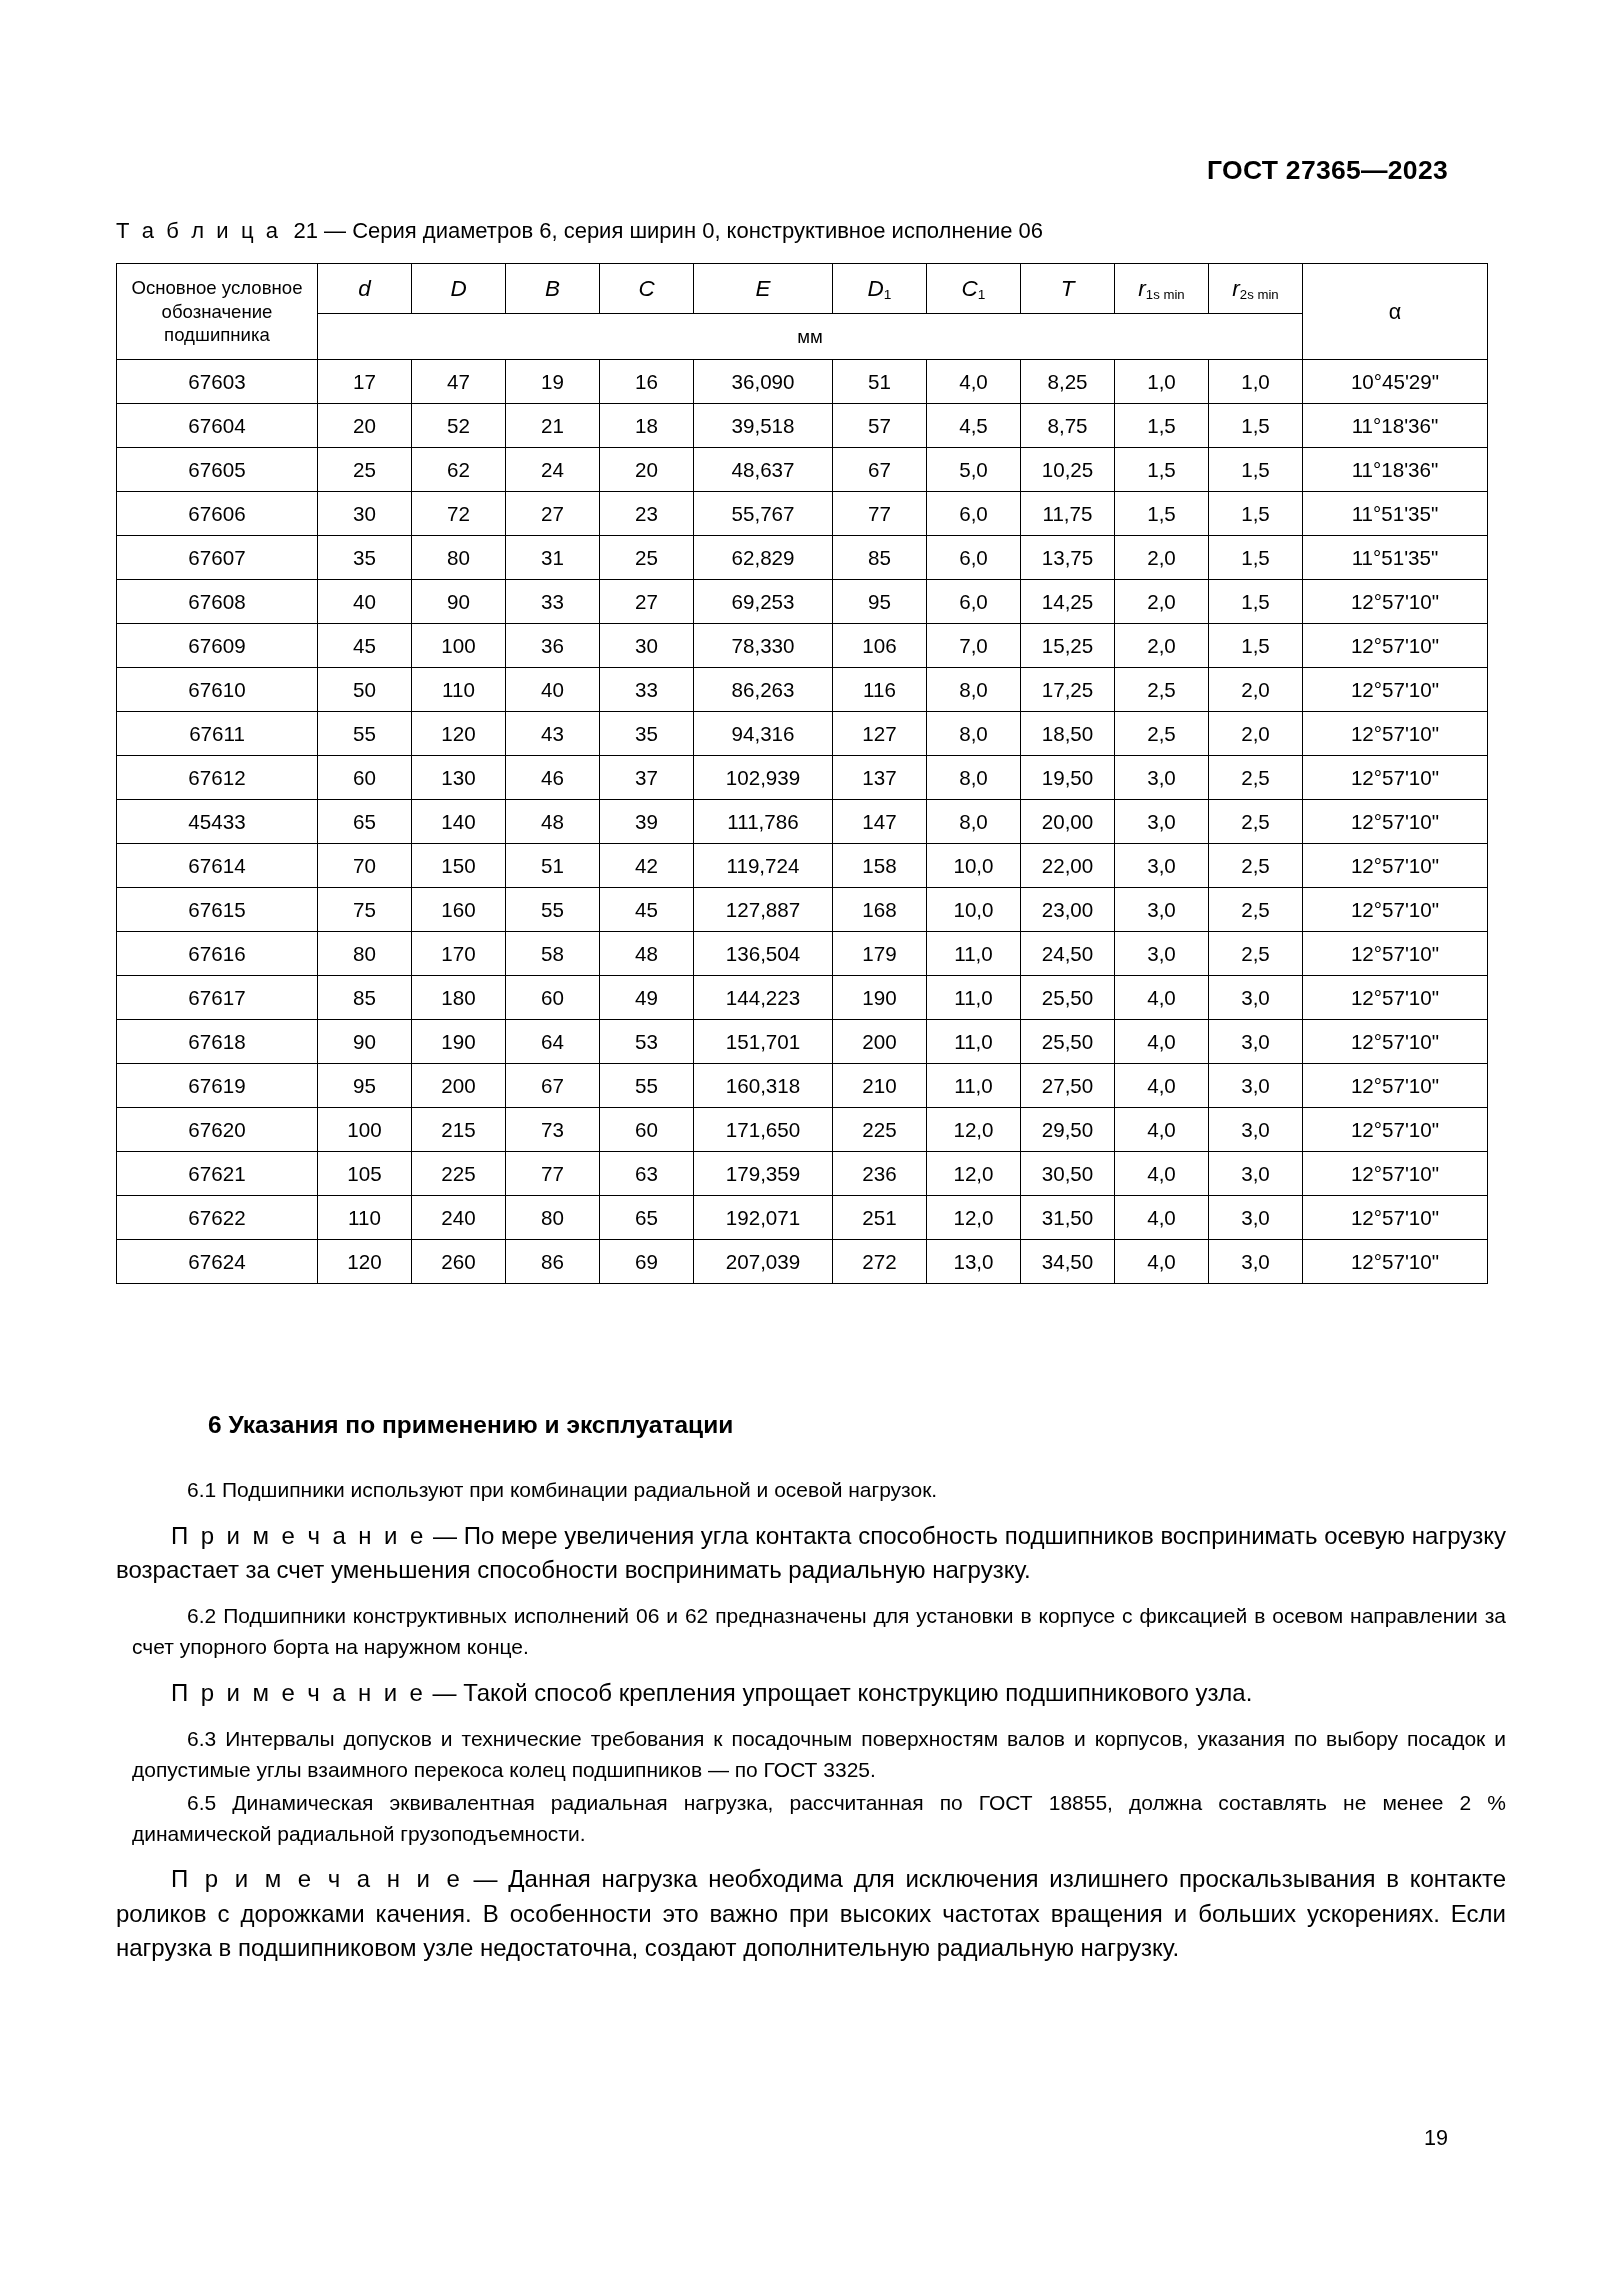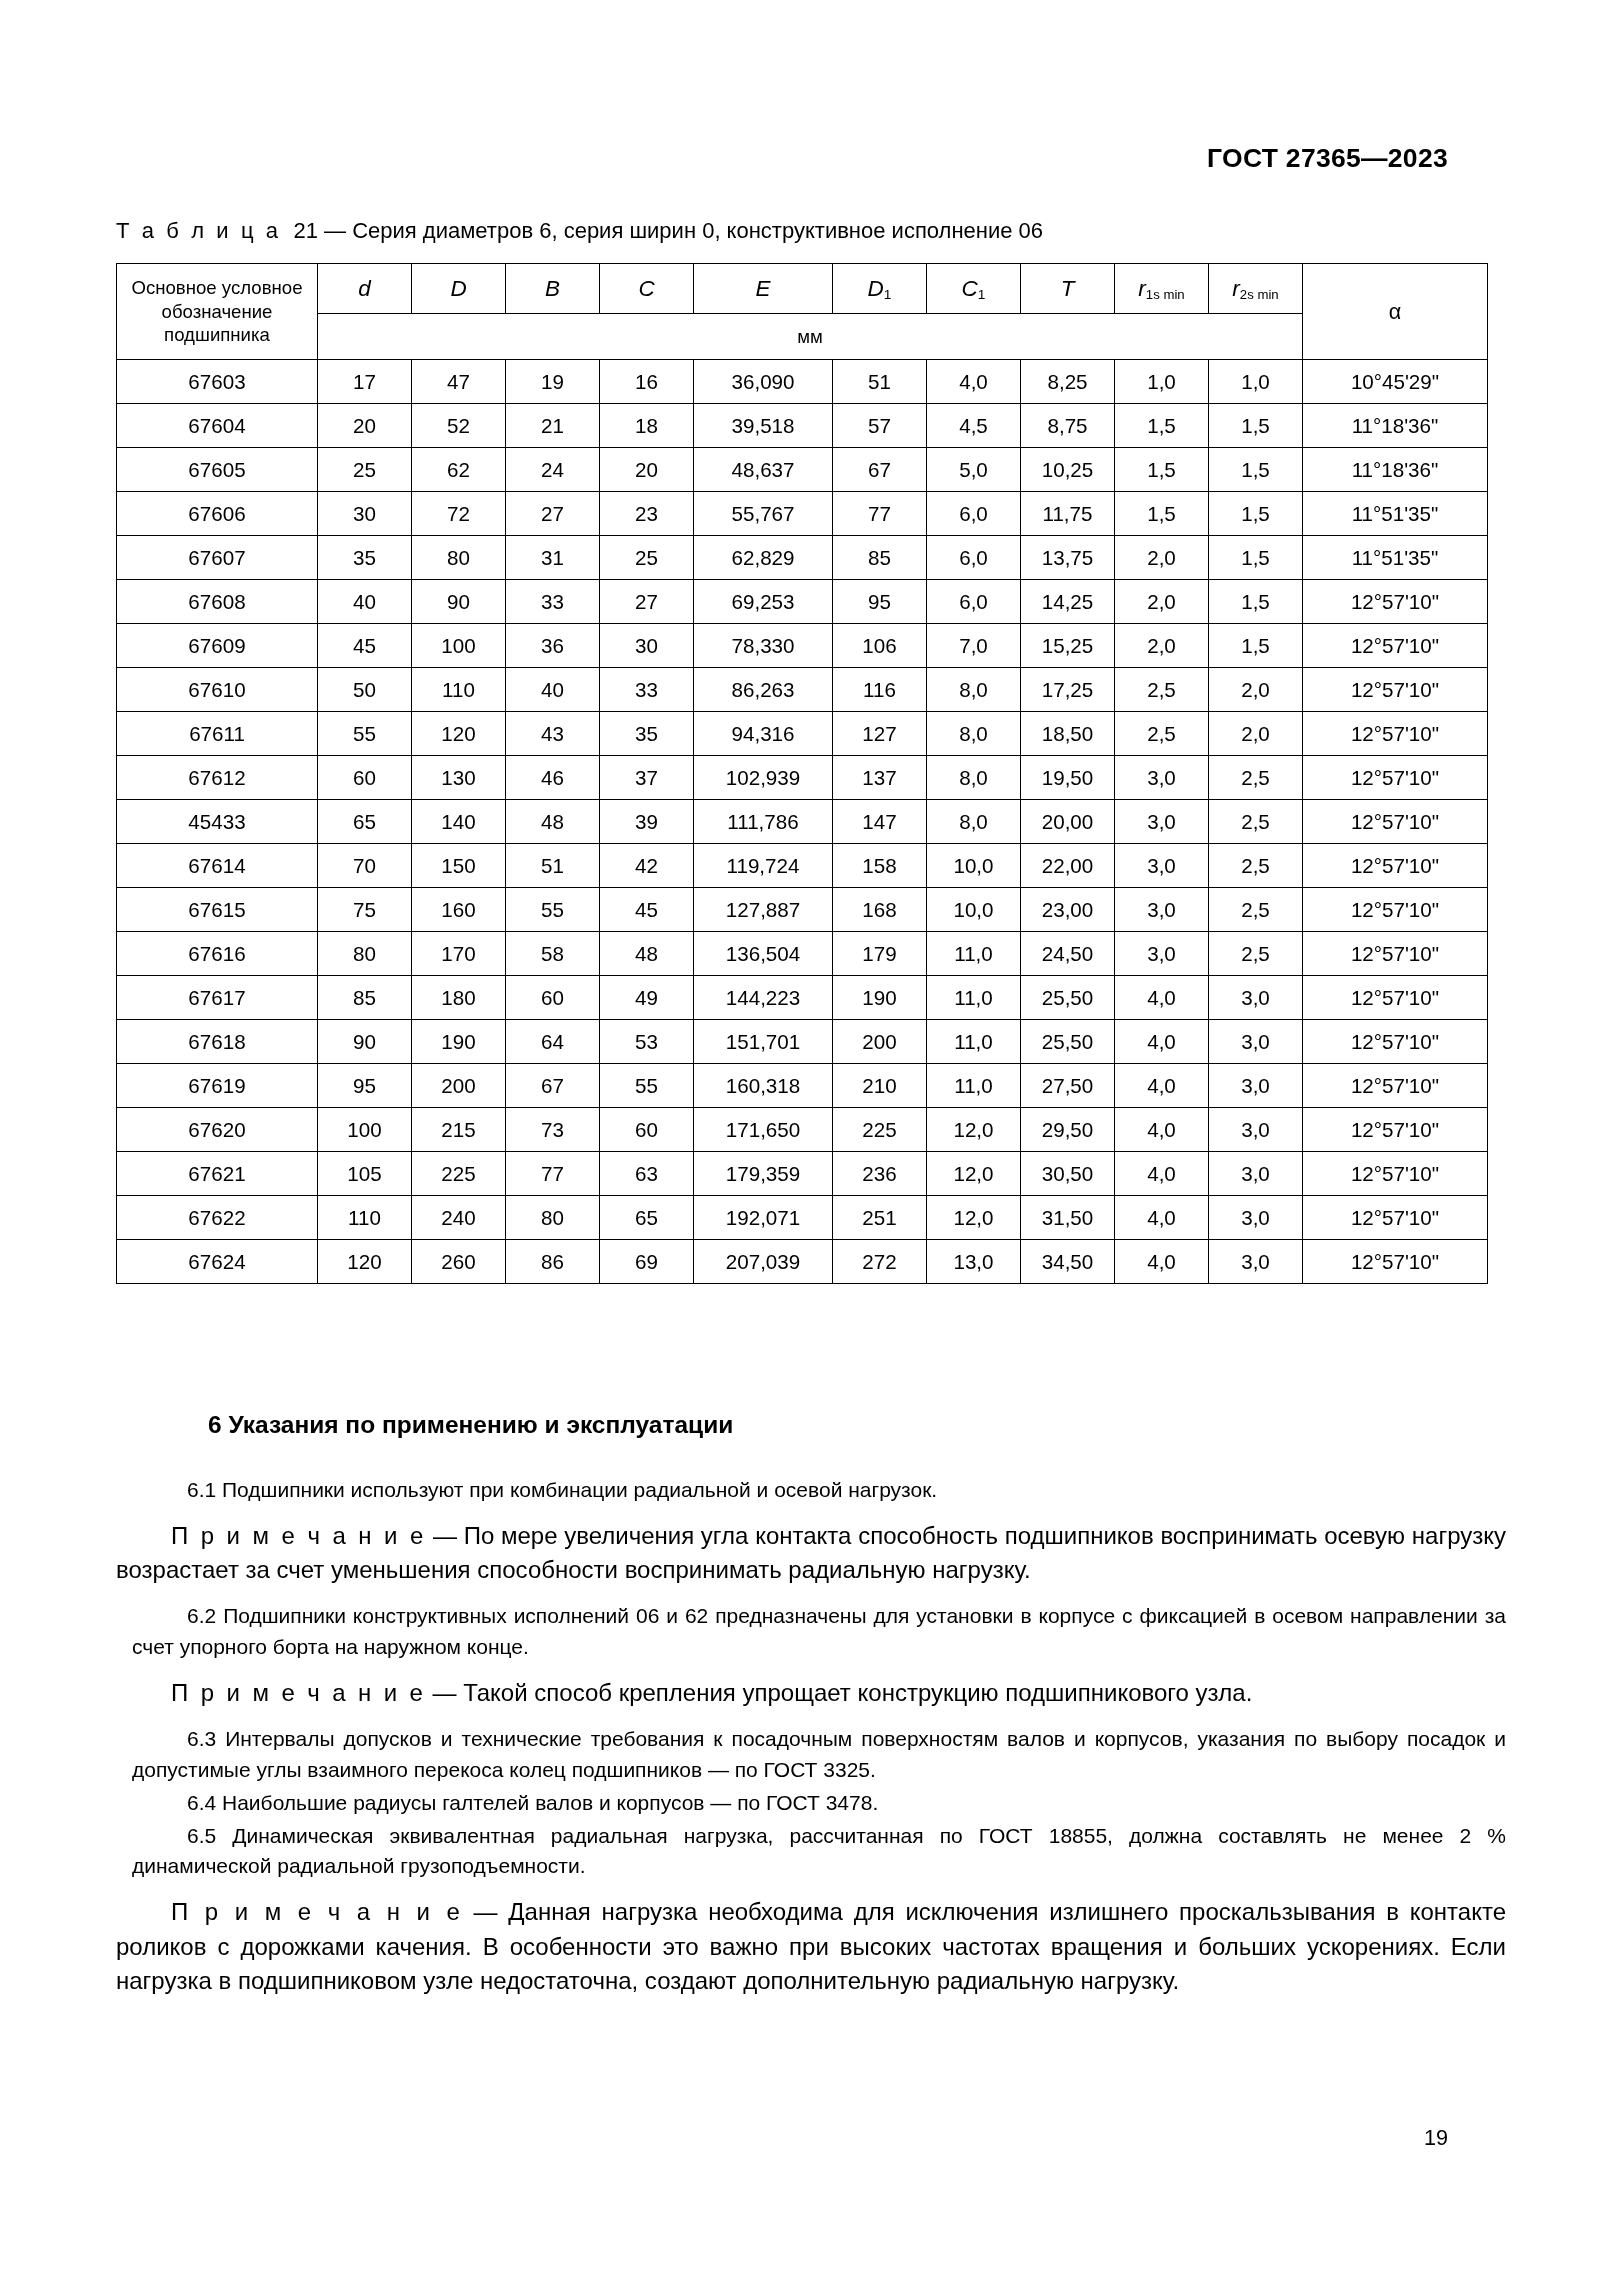--- a/index.html
+++ b/index.html
@@ -18,21 +18,21 @@
   .page {
     position: relative;
     width: 1621px;
     height: 2293px;
     box-sizing: border-box;
     padding: 0;
   }
   
   .doc-header {
     position: absolute;
-    top: 143px;
+    top: 155px;
     right: 173px;
     font-size: 26.5px;
     font-weight: bold;
     letter-spacing: 0.3px;
     white-space: nowrap;
   }
   
   .table-caption {
     position: absolute;
     top: 218px;
@@ -508,21 +508,20 @@
     <p class="para">6.1  Подшипники используют при комбинации радиальной и осевой нагрузок.</p>
 
     <p class="note"><span class="sp-word">П р и м е ч а н и е</span><span> — По мере увеличения угла контакта способность подшипников воспринимать осевую нагрузку возрастает за счет уменьшения способности воспринимать радиальную нагрузку.</span></p>
 
     <p class="para gap">6.2  Подшипники конструктивных исполнений 06 и 62 предназначены для установки в корпусе с фиксацией в осевом направлении за счет упорного борта на наружном конце.</p>
 
     <p class="note"><span class="sp-word">П р и м е ч а н и е</span><span> — Такой способ крепления упрощает конструкцию подшипникового узла.</span></p>
 
     <p class="para gap">6.3  Интервалы допусков и технические требования к посадочным поверхностям валов и корпусов, указания по выбору посадок и допустимые углы взаимного перекоса колец подшипников — по ГОСТ 3325.</p>
 
-    <p class="para tight">6.4  Наибольшие радиусы галтелей валов и корпусов — по ГОСТ 3478.</p>
 
     <p class="para tight">6.5  Динамическая эквивалентная радиальная нагрузка, рассчитанная по ГОСТ 18855, должна составлять не менее 2 % динамической радиальной грузоподъемности.</p>
 
     <p class="note"><span class="sp-word">П р и м е ч а н и е</span><span> — Данная нагрузка необходима для исключения излишнего проскальзывания в контакте роликов с дорожками качения. В особенности это важно при высоких частотах вращения и больших ускорениях. Если нагрузка в подшипниковом узле недостаточна, создают дополнительную радиальную нагрузку.</span></p>
   </div>
 
   <div class="page-number">19</div>
 
 </div>
 

